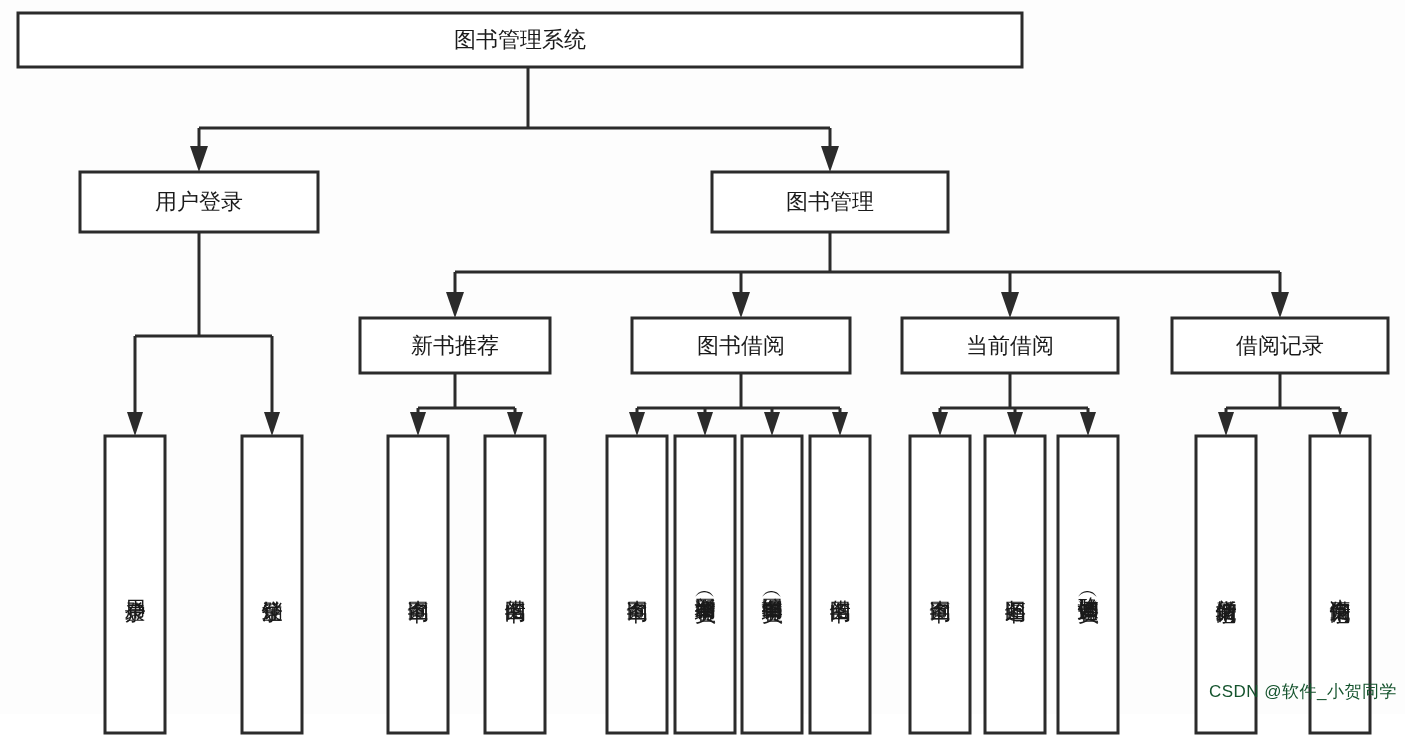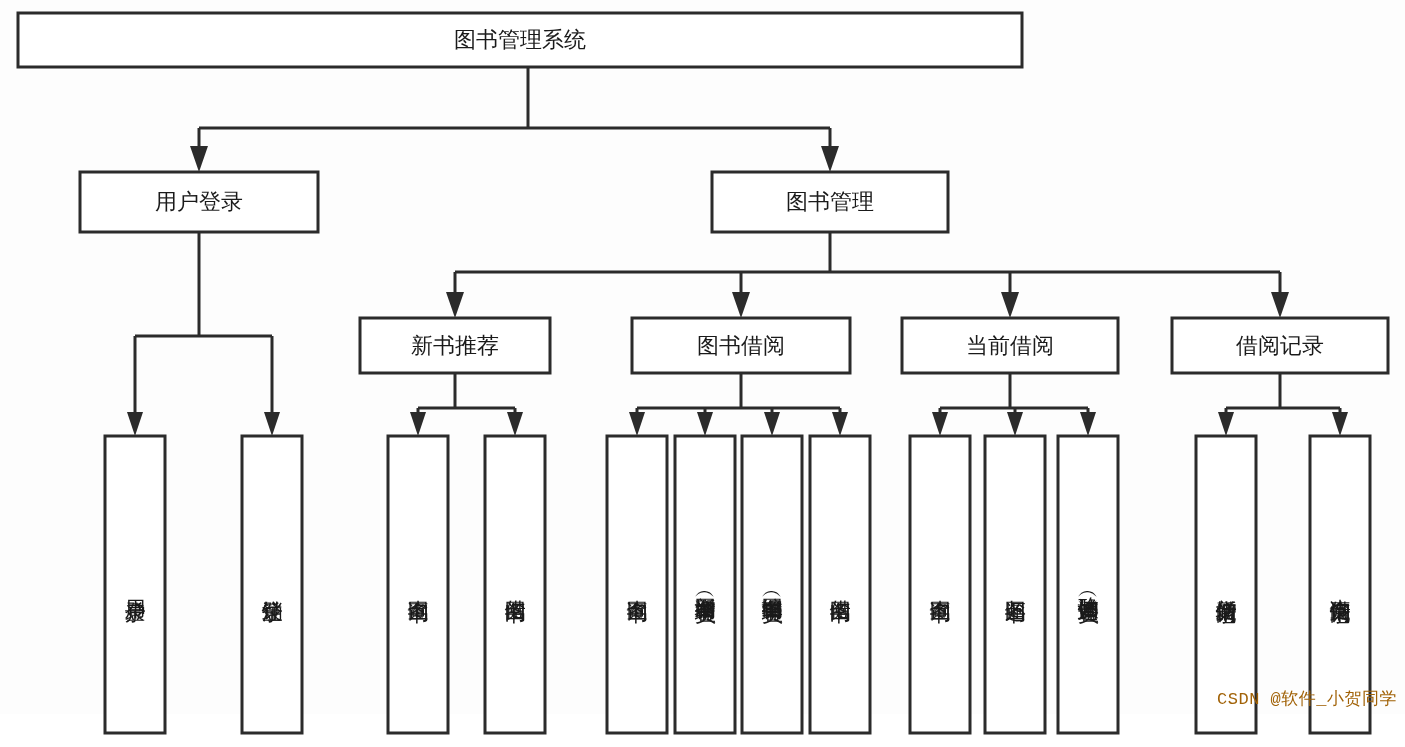--- a/index.html
+++ b/index.html
@@ -62,24 +62,24 @@
     display: flex;
     align-items: center;
     justify-content: center;
     text-align: center;
     white-space: pre;
     pointer-events: none;
   }
   .watermark {
     position: absolute;
     right: 8px;
-    bottom: 4px;
-    font-family: Liberation Mono, monospace;
+    bottom: 11px;
+    font-family: Liberation Sans, sans-serif;
     font-size: 17px;
-    color: #a16207;
+    color: #14532d;
     letter-spacing: 0.5px;
     white-space: nowrap;
   }
 </style>
 </head>
 <body>
 
 <div id="diagram-root">
 
   <svg class="diagram-canvas" viewBox="0 0 1405 747">

